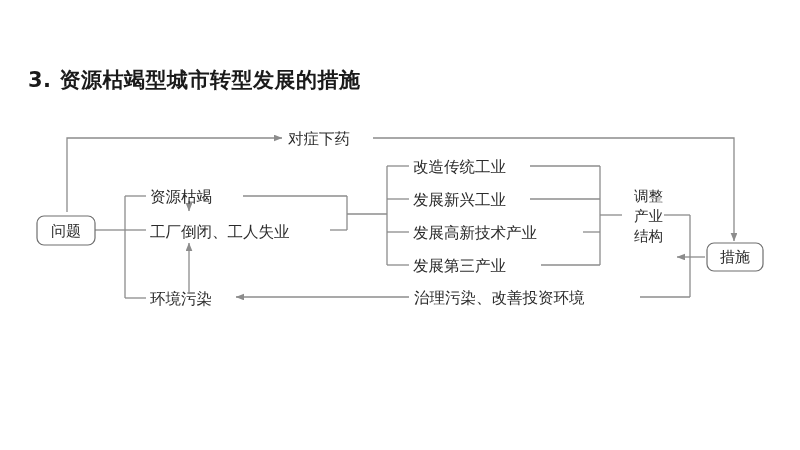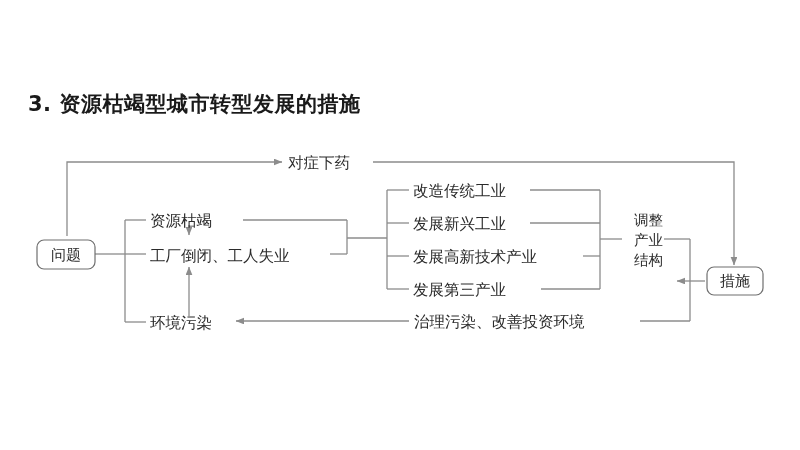--- a/index.html
+++ b/index.html
@@ -12,21 +12,20 @@
     height: 450px;
     font-family: "DejaVu Sans", "Liberation Sans", sans-serif;
     overflow: hidden;
     position: relative;
   }
   #page {
     position: relative;
     width: 800px;
     height: 424px;
     background: #ffffff;
-    margin-top: 24px;
   }
   .title {
     position: absolute;
     left: 28px;
     top: 66px;
     font-size: 21px;
     font-weight: 700;
     color: #1a1a1a;
     letter-spacing: 0.5px;
     white-space: nowrap;

